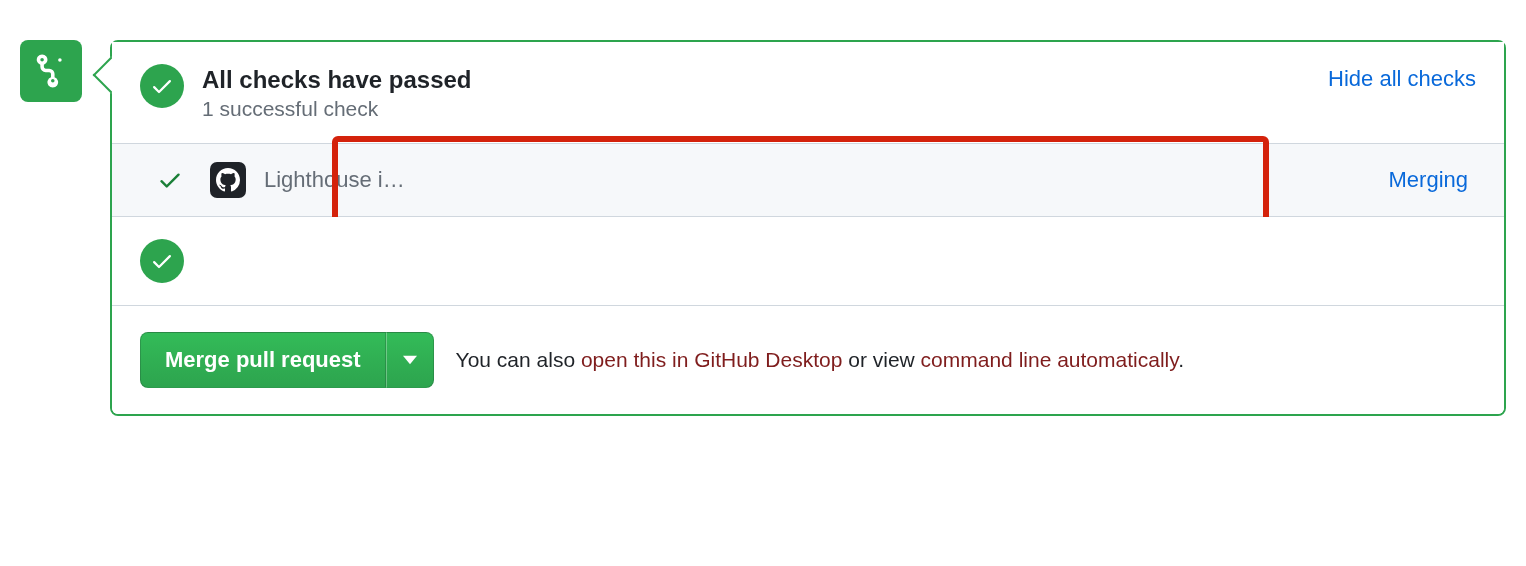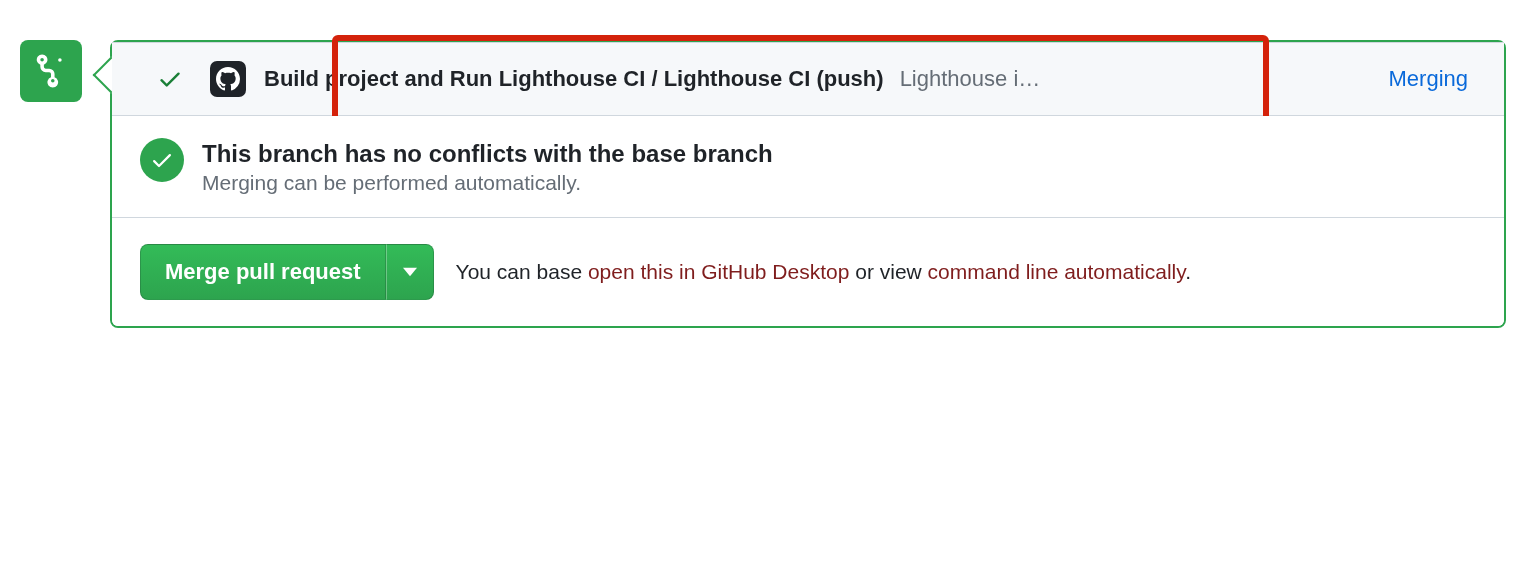--- a/index.html
+++ b/index.html
@@ -210,62 +210,69 @@
 <div class="container">
 
   <div class="timeline-badge">
     <svg width="38" height="38" viewBox="0 0 16 16" fill="#fff">
       <path d="M5 3.25a.75.75 0 1 1-1.5 0 .75.75 0 0 1 1.5 0Zm0 2.122a2.25 2.25 0 1 0-1.5 0v.878A2.25 2.25 0 0 0 5.75 8.5h1.5a.75.75 0 0 1 .75.75v1.378a2.25 2.25 0 1 0 1.5 0V9.25A2.25 2.25 0 0 0 7.25 7h-1.5A.75.75 0 0 1 5 6.25Zm3.75 7.5a.75.75 0 1 1 0-1.5.75.75 0 0 1 0 1.5Zm3-8.75a.75.75 0 1 0 0-1.5.75.75 0 0 0 0 1.5Z"></path>
     </svg>
   </div>
 
   <div class="merge-panel">
 
+    <div class="section">
+      <div class="status-icon">
+        <svg width="24" height="24" viewBox="0 0 16 16" fill="#fff">
+          <path d="M13.78 4.22a.75.75 0 0 1 0 1.06l-7.25 7.25a.75.75 0 0 1-1.06 0L2.22 9.28a.75.75 0 0 1 1.06-1.06L6 10.94l6.72-6.72a.75.75 0 0 1 1.06 0Z"></path>
+        </svg>
+      </div>
+      <div class="status-content">
+        <div class="status-title">All checks have passed</div>
+        <div class="status-subtitle">1 successful check</div>
+      </div>
+      <div class="hide-link">Hide all checks</div>
+    </div>
 
     <div class="check-row">
       <div class="highlight-box"></div>
       <div class="check-row-inner">
         <div class="check-status-icon">
           <svg width="26" height="26" viewBox="0 0 16 16" fill="#1a7f37">
             <path d="M13.78 4.22a.75.75 0 0 1 0 1.06l-7.25 7.25a.75.75 0 0 1-1.06 0L2.22 9.28a.75.75 0 0 1 1.06-1.06L6 10.94l6.72-6.72a.75.75 0 0 1 1.06 0Z"></path>
           </svg>
         </div>
         <div class="gh-avatar">
           <svg width="24" height="24" viewBox="0 0 16 16" fill="#fff">
             <path d="M8 0C3.58 0 0 3.58 0 8c0 3.54 2.29 6.53 5.47 7.59.4.07.55-.17.55-.38 0-.19-.01-.82-.01-1.49-2.01.37-2.53-.49-2.69-.94-.09-.23-.48-.94-.82-1.13-.28-.15-.68-.52-.01-.53.63-.01 1.08.58 1.23.82.72 1.21 1.87.87 2.33.66.07-.52.28-.87.51-1.07-1.78-.2-3.64-.89-3.64-3.95 0-.87.31-1.59.82-2.15-.08-.2-.36-1.02.08-2.12 0 0 .67-.21 2.2.82.64-.18 1.32-.27 2-.27s1.36.09 2 .27c1.53-1.04 2.2-.82 2.2-.82.44 1.1.16 1.92.08 2.12.51.56.82 1.27.82 2.15 0 3.07-1.87 3.75-3.65 3.95.29.25.54.73.54 1.48 0 1.07-.01 1.93-.01 2.2 0 .21.15.46.55.38A8.01 8.01 0 0 0 16 8c0-4.42-3.58-8-8-8Z"></path>
           </svg>
         </div>
         <div class="check-text-wrap">
-          <span class="check-name">Build project and Run Lighthouse CI / Lighthouse CI (push)</span>
           <span class="check-result">Lighthouse i…</span>
         </div>
         <span class="details-link">Merging</span>
       </div>
     </div>
 
     <div class="section">
       <div class="status-icon">
         <svg width="24" height="24" viewBox="0 0 16 16" fill="#fff">
           <path d="M13.78 4.22a.75.75 0 0 1 0 1.06l-7.25 7.25a.75.75 0 0 1-1.06 0L2.22 9.28a.75.75 0 0 1 1.06-1.06L6 10.94l6.72-6.72a.75.75 0 0 1 1.06 0Z"></path>
         </svg>
-      </div>
-      <div class="status-content">
-        <div class="status-title">This branch has no conflicts with the base branch</div>
-        <div class="status-subtitle">Merging can be performed automatically.</div>
       </div>
     </div>
 
     <div class="merge-actions">
       <div class="merge-btn-group">
         <button class="merge-btn">Merge pull request</button>
         <button class="merge-btn-caret">
           <svg width="14" height="10" viewBox="0 0 10 6" fill="#fff">
             <path d="M0 0 L5 6 L10 0 Z"></path>
           </svg>
         </button>
       </div>
       <div class="merge-hint">
-        <span>You can base </span><span class="link">open this in GitHub Desktop</span><span> or view </span><span class="link">command line automatically</span><span>.</span>
+        <span>You can also </span><span class="link">open this in GitHub Desktop</span><span> or view </span><span class="link">command line automatically</span><span>.</span>
       </div>
     </div>
 
   </div>
 </div>
 
 </body></html>

